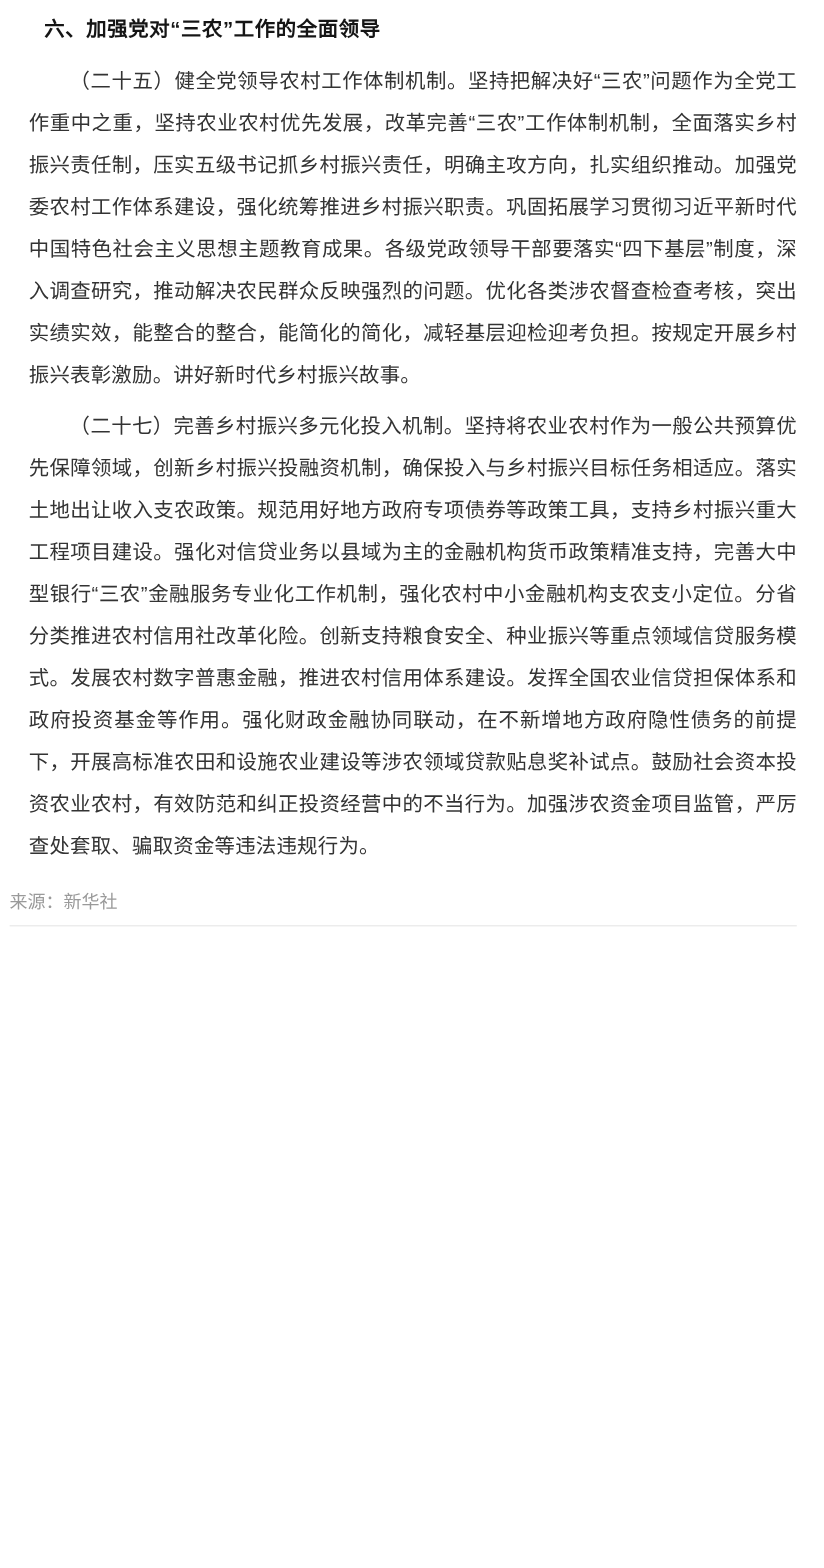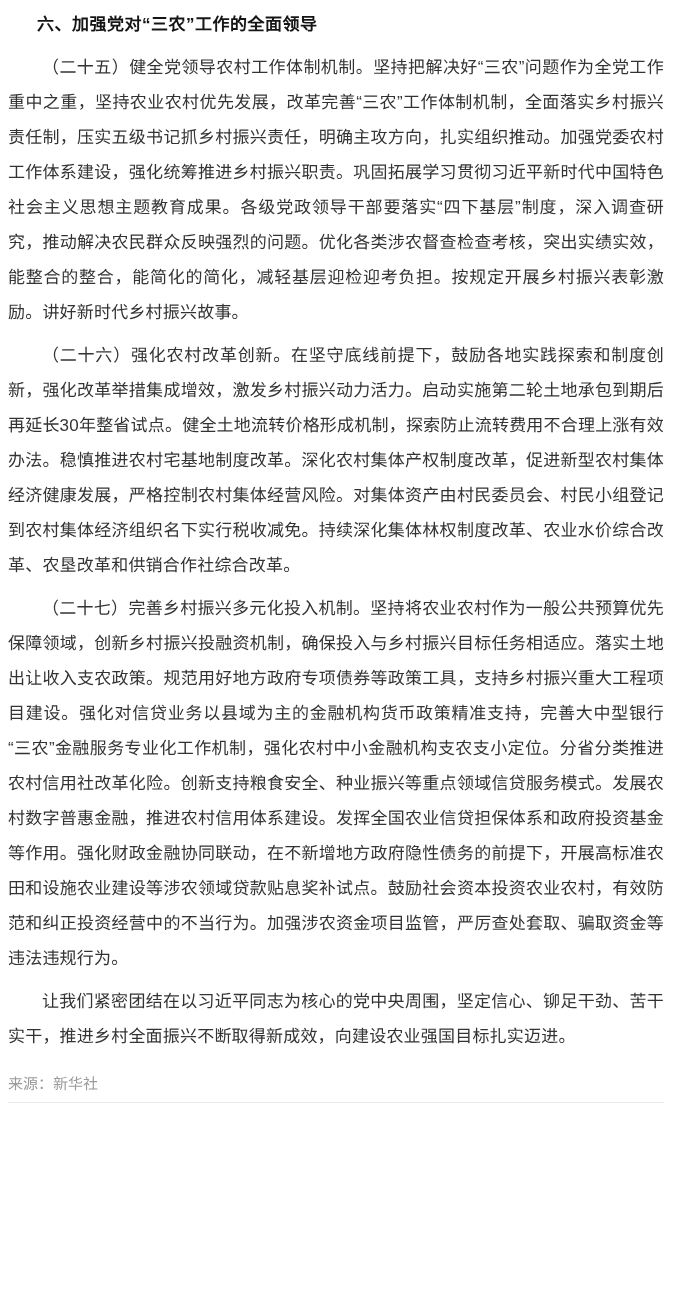--- a/index.html
+++ b/index.html
@@ -24,21 +24,21 @@
     margin: 4px 0 12px 0;
     text-indent: 1.7em;
     letter-spacing: 0.5px;
   }
   .para {
     font-size: 17px;
     color: #333333;
     line-height: 35px;
     text-indent: 2em;
     text-align: justify;
-    margin: 0 0 8px 0;
+    margin: 0 0 8px 16px;
     letter-spacing: 0.2px;
   }
   .source {
     margin-top: 20px;
     font-size: 15px;
     color: #9a9a9a;
     line-height: 20px;
   }
   .bottom-divider {
     margin-top: 8px;
@@ -48,23 +48,21 @@
   }
 </style>
 </head>
 <body>
 
 <div class="page">
   <h2 class="heading">六、加强党对“三农”工作的全面领导</h2>
 
   <p class="para">（二十五）健全党领导农村工作体制机制。坚持把解决好“三农”问题作为全党工作重中之重，坚持农业农村优先发展，改革完善“三农”工作体制机制，全面落实乡村振兴责任制，压实五级书记抓乡村振兴责任，明确主攻方向，扎实组织推动。加强党委农村工作体系建设，强化统筹推进乡村振兴职责。巩固拓展学习贯彻习近平新时代中国特色社会主义思想主题教育成果。各级党政领导干部要落实“四下基层”制度，深入调查研究，推动解决农民群众反映强烈的问题。优化各类涉农督查检查考核，突出实绩实效，能整合的整合，能简化的简化，减轻基层迎检迎考负担。按规定开展乡村振兴表彰激励。讲好新时代乡村振兴故事。</p>
 
-  <p class="para">（二十六）强化农村改革创新。在坚守底线前提下，鼓励各地实践探索和制度创新，强化改革举措集成增效，激发乡村振兴动力活力。启动实施第二轮土地承包到期后再延长30年整省试点。健全土地流转价格形成机制，探索防止流转费用不合理上涨有效办法。稳慎推进农村宅基地制度改革。深化农村集体产权制度改革，促进新型农村集体经济健康发展，严格控制农村集体经营风险。对集体资产由村民委员会、村民小组登记到农村集体经济组织名下实行税收减免。持续深化集体林权制度改革、农业水价综合改革、农垦改革和供销合作社综合改革。</p>
 
   <p class="para">（二十七）完善乡村振兴多元化投入机制。坚持将农业农村作为一般公共预算优先保障领域，创新乡村振兴投融资机制，确保投入与乡村振兴目标任务相适应。落实土地出让收入支农政策。规范用好地方政府专项债券等政策工具，支持乡村振兴重大工程项目建设。强化对信贷业务以县域为主的金融机构货币政策精准支持，完善大中型银行“三农”金融服务专业化工作机制，强化农村中小金融机构支农支小定位。分省分类推进农村信用社改革化险。创新支持粮食安全、种业振兴等重点领域信贷服务模式。发展农村数字普惠金融，推进农村信用体系建设。发挥全国农业信贷担保体系和政府投资基金等作用。强化财政金融协同联动，在不新增地方政府隐性债务的前提下，开展高标准农田和设施农业建设等涉农领域贷款贴息奖补试点。鼓励社会资本投资农业农村，有效防范和纠正投资经营中的不当行为。加强涉农资金项目监管，严厉查处套取、骗取资金等违法违规行为。</p>
 
 
-  <p class="para">让我们紧密团结在以习近平同志为核心的党中央周围，坚定信心、铆足干劲、苦干实干，推进乡村全面振兴不断取得新成效，向建设农业强国目标扎实迈进。</p>
 
   <div class="source">来源：新华社</div>
 
   <div class="bottom-divider"></div>
 </div>
 
 </body></html>

